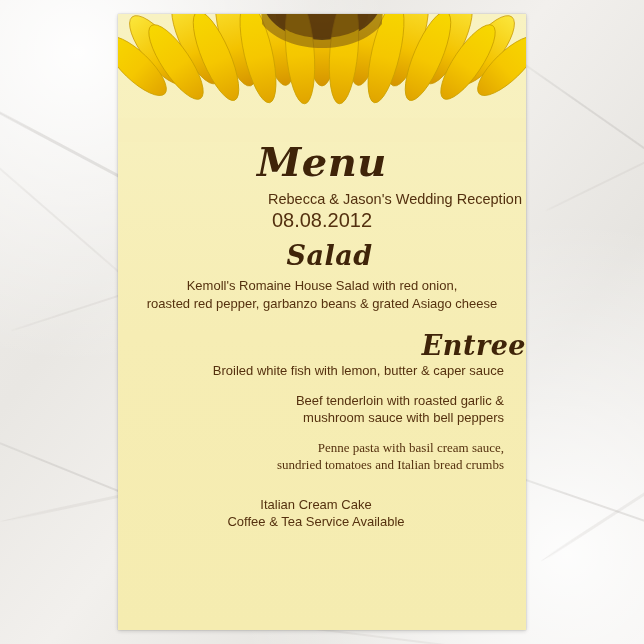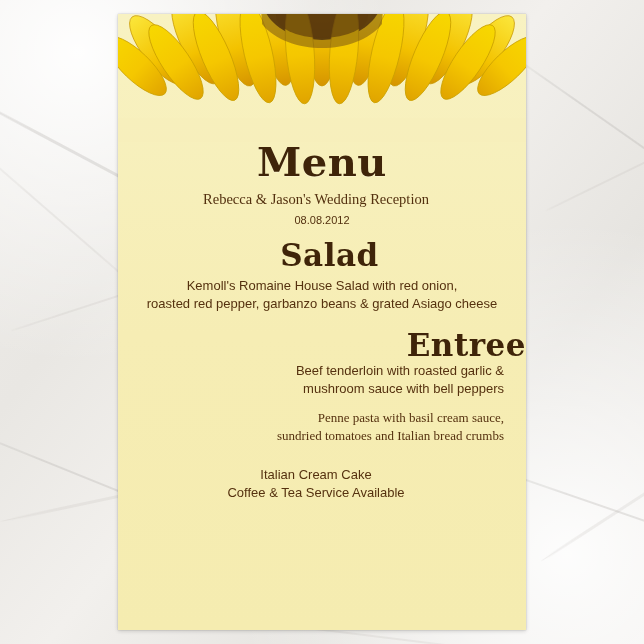--- a/index.html
+++ b/index.html
@@ -59,47 +59,49 @@
   #content {
     position: absolute;
     left: 0;
     top: 126px;
     width: 408px;
     text-align: center;
     color: #4a2c10;
   }
   .script {
     font-family: "DejaVu Serif", serif;
+    font-style: italic;
     font-weight: bold;
     color: #3f2409;
     letter-spacing: 0.5px;
   }
   #menu-title {
     font-size: 40px;
     line-height: 44px;
     margin: 0 0 6px 0;
     text-shadow: 0 1px 0 rgba(255,255,255,0.25);
   }
   #couple-line {
     font-size: 14.5px;
     line-height: 19px;
     color: #53300f;
-    margin: 2px 12px 0 0;
-    font-family: Liberation Serif, serif;
+    margin: 2px 4px 0 0;
+    font-family: Liberation Sans, sans-serif;
+    text-align: right;
   }
   #date-line {
-    font-size: 11px;
+    font-size: 20px;
     line-height: 19px;
     color: #53300f;
     margin: 2px 0 0 0;
     font-family: "Liberation Sans", sans-serif;
   }
   .course { margin-top: 12px; }
   .course-name {
-    font-size: 31px;
+    font-size: 27px;
     line-height: 27px;
     margin: 0 0 3px 15px;
   }
   .course-items {
     font-size: 13px;
     line-height: 17.5px;
     color: #55310f;
   }
   .item { margin: 0 0 12px 0; padding: 0 22px; }
   .item:last-child { margin-bottom: 0; }
@@ -188,20 +190,21 @@
       <div class="script course-name">Salad</div>
       <div class="course-items">
         <div class="item tight" style="white-space:pre-line;">Kemoll's Romaine House Salad with red onion,
 roasted red pepper, garbanzo beans &amp; grated Asiago cheese</div>
       </div>
     </div>
 
     <div class="course" style="margin-top:20px;text-align:right;">
       <div class="script course-name">Entree</div>
       <div class="course-items">
+        <div class="item" style="white-space:pre-line;">Broiled white fish with lemon, butter &amp; caper sauce</div>
         <div class="item" style="white-space:pre-line;">Beef tenderloin with roasted garlic &amp;
 mushroom sauce with bell peppers</div>
         <div class="item tight" style="white-space:pre-line;font-family:Liberation Serif, serif;">Penne pasta with basil cream sauce,
 sundried tomatoes and Italian bread crumbs</div>
       </div>
     </div>
 
     <div class="course" style="margin-top:22px;">
       <div class="course-items">
         <div class="item tight" style="white-space:pre-line;padding-left:10px;">Italian Cream Cake

